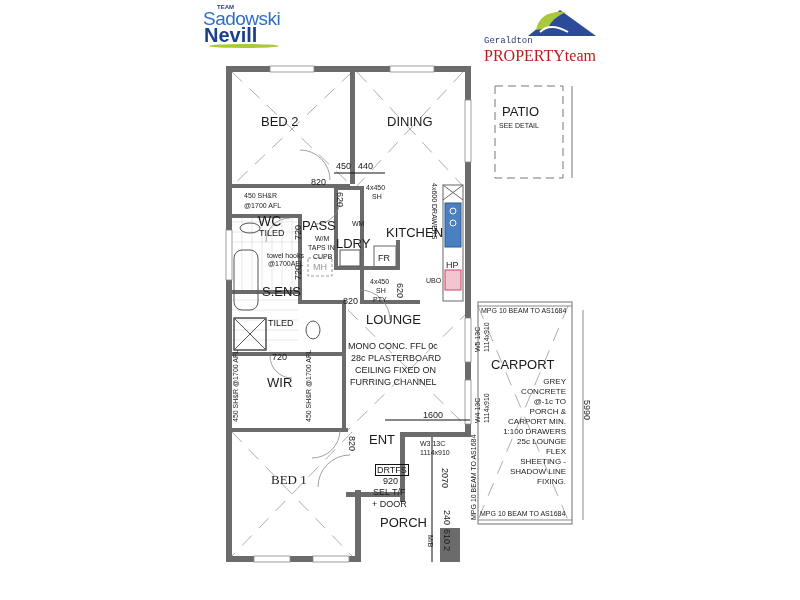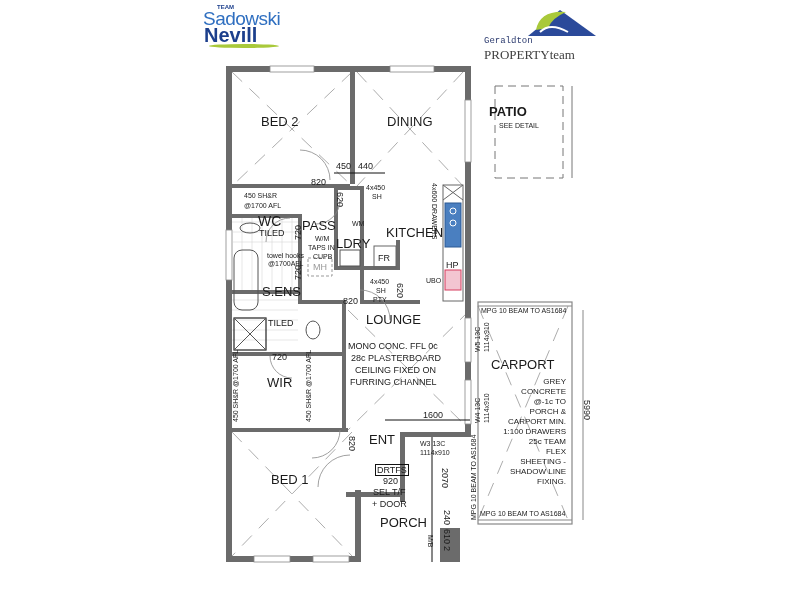--- a/index.html
+++ b/index.html
@@ -6,21 +6,21 @@
   body { width:800px; height:600px; position:relative; overflow:hidden;
          font-family:"Liberation Sans", sans-serif; color:#1a1a1a; }
   .abs { position:absolute; }
   .logo-left { left:203px; top:4px; width:90px; height:44px; }
   .logo-left .team { position:absolute; left:14px; top:0; font-size:6px; font-weight:bold; color:#1c3f8c; }
   .logo-left .sad { position:absolute; left:0; top:4px; font-size:19px; color:#2f6fc0; letter-spacing:-0.5px; }
   .logo-left .nev { position:absolute; left:1px; top:20px; font-size:20px; font-weight:bold; color:#1c3f8c; }
   .logo-left .swoosh { position:absolute; left:6px; top:40px; width:70px; height:4px; background:#a9c93a; border-radius:50%; }
   .logo-right { left:478px; top:6px; width:120px; height:58px; }
   .logo-right .g { position:absolute; left:6px; top:30px; font-size:9px; color:#2b3a6e; font-family:Liberation Mono, monospace; }
-  .logo-right .p { position:absolute; left:6px; top:41px; font-size:13px; color:#404040; font-family:"Liberation Serif", serif; }
+  .logo-right .p { position:absolute; left:6px; top:41px; font-size:16px; color:#b91c1c; font-family:"Liberation Serif", serif; }
   .lbl { position:absolute; white-space:nowrap; font-size:13px; }
   .sm { font-size:9px; }
   .xs { font-size:7px; }
   .rot { transform:rotate(90deg); transform-origin:left top; }
   .rotn { transform:rotate(-90deg); transform-origin:left top; }
   svg { position:absolute; left:0; top:0; }
 </style>
 </head>
 <body>
 
@@ -147,21 +147,21 @@
 
   <g stroke="#111" stroke-width="1">
     <line x1="334" y1="173" x2="385" y2="173"></line>
     <line x1="385" y1="420" x2="470" y2="420"></line>
     <line x1="432" y1="437" x2="432" y2="562"></line>
   </g>
 </svg>
 
 <span class="lbl" style="left:261px;top:114px;">BED 2</span>
 <span class="lbl" style="left:387px;top:114px;">DINING</span>
-<span class="lbl" style="left:489px;top:104px;font-weight:bold;">PATIO</span>
+<span class="lbl" style="left:502px;top:104px;">PATIO</span>
 <span class="lbl xs" style="left:499px;top:122px;">SEE DETAIL</span>
 
 <span class="lbl xs" style="left:244px;top:192px;">450 SH&amp;R</span>
 <span class="lbl xs" style="left:244px;top:202px;">@1700 AFL</span>
 <span class="lbl" style="left:258px;top:213px;font-size:14px;">WC</span>
 <span class="lbl sm" style="left:259px;top:228px;">TILED</span>
 <span class="lbl" style="left:302px;top:218px;">PASS</span>
 <span class="lbl xs" style="left:315px;top:235px;">W/M</span>
 <span class="lbl xs" style="left:308px;top:244px;">TAPS IN</span>
 <span class="lbl xs" style="left:313px;top:253px;">CUPB</span>
@@ -184,38 +184,38 @@
 <span class="lbl sm" style="left:268px;top:318px;">TILED</span>
 <span class="lbl" style="left:366px;top:312px;">LOUNGE</span>
 <span class="lbl sm" style="left:348px;top:341px;">MONO CONC. FFL 0c</span>
 <span class="lbl sm" style="left:351px;top:353px;">28c PLASTERBOARD</span>
 <span class="lbl sm" style="left:355px;top:365px;">CEILING FIXED ON</span>
 <span class="lbl sm" style="left:350px;top:377px;">FURRING CHANNEL</span>
 <span class="lbl" style="left:267px;top:375px;">WIR</span>
 <span class="lbl xs rotn" style="left:232px;top:422px;">450 SH&amp;R @1700 AFL</span>
 <span class="lbl xs rotn" style="left:305px;top:422px;">450 SH&amp;R @1700 AFL</span>
 <span class="lbl" style="left:369px;top:432px;">ENT</span>
-<span class="lbl" style="left:271px;top:472px;">BED 1</span>
+<span class="lbl" style="left:271px;top:472px;font-family:Liberation Serif, serif;">BED 1</span>
 <span class="lbl sm" style="left:375px;top:464px;border:1px solid #111;padding:0 1px;">DRTFS</span>
 <span class="lbl sm" style="left:383px;top:476px;">920</span>
 <span class="lbl sm" style="left:373px;top:487px;">SEL T/F</span>
 <span class="lbl sm" style="left:372px;top:499px;">+ DOOR</span>
 <span class="lbl" style="left:380px;top:515px;">PORCH</span>
 <span class="lbl xs rot" style="left:434px;top:535px;">M/B</span>
 
 <span class="lbl xs" style="left:481px;top:307px;">MPG 10 BEAM TO AS1684</span>
 <span class="lbl" style="left:491px;top:357px;">CARPORT</span>
 <div class="abs" style="left:486px;top:377px;width:80px;text-align:right;font-size:8px;line-height:10px;">
   <div>GREY</div>
   <div>CONCRETE</div>
   <div>@-1c TO</div>
   <div>PORCH &amp;</div>
   <div>CARPORT MIN.</div>
   <div>1:100 DRAWERS</div>
-  <div>25c TEAM</div>
+  <div>25c LOUNGE</div>
   <div>FLEX</div>
   <div>SHEETING -</div>
   <div>SHADOW LINE</div>
   <div>FIXING.</div>
 </div>
 <span class="lbl xs" style="left:480px;top:510px;">MPG 10 BEAM TO AS1684</span>
 <span class="lbl xs rotn" style="left:470px;top:520px;">MPG 10 BEAM TO AS1684</span>
 <span class="lbl xs rotn" style="left:474px;top:352px;">W5  13C</span>
 <span class="lbl xs rotn" style="left:483px;top:352px;">1114x910</span>
 <span class="lbl xs rotn" style="left:474px;top:423px;">W4  13C</span>

